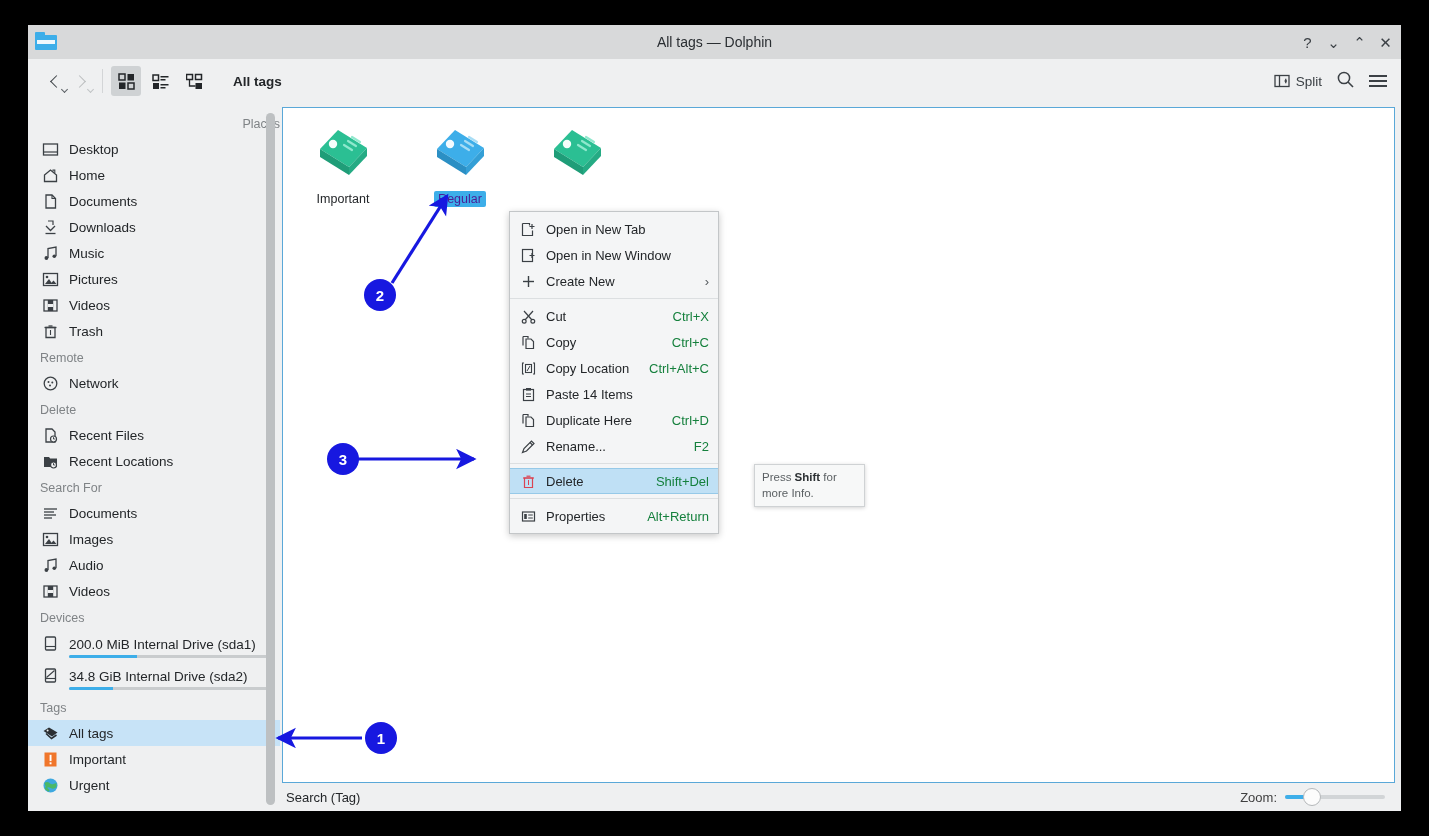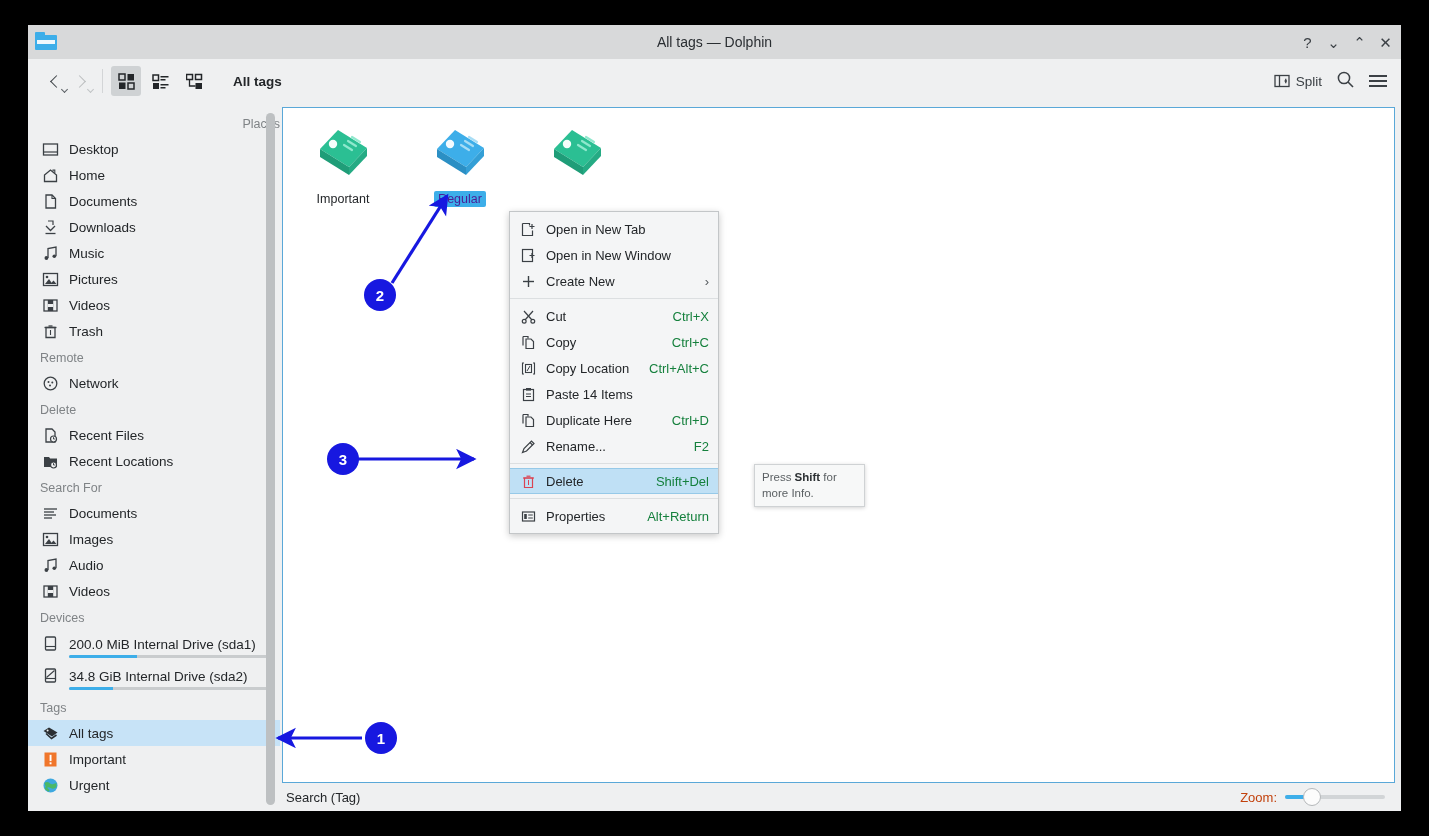--- a/index.html
+++ b/index.html
@@ -105,21 +105,21 @@
     flex:1;background:#fff;border:1px solid #5aa8d8;position:relative;overflow:hidden;
   }
   .icons{display:flex;padding:14px 0 0 20px;gap:37px;}
   .fitem{width:80px;display:flex;flex-direction:column;align-items:center;}
   .flabel{font-size:12.5px;color:#232629;margin-top:7px;padding:1px 4px;border-radius:2px;white-space:nowrap;}
   .flabel.sel{background:#3daee9;color:#4c1d95;}
   .statusbar{
     height:28px;flex:0 0 28px;display:flex;align-items:center;
     padding:0 10px 0 4px;font-size:13px;color:#232629;background:#eff0f1;
   }
-  .zoomwrap{margin-left:auto;display:flex;align-items:center;gap:8px;font-size:13px;color:#c2410c;justify-content:flex-end;}
+  .zoomwrap{margin-left:auto;display:flex;align-items:center;gap:8px;font-size:13px;color:#404040;justify-content:flex-end;}
   .slider{width:100px;height:4px;background:#d2d5d7;border-radius:3px;position:relative;}
   .slider i{position:absolute;left:0;top:0;height:100%;width:24px;background:#3daee9;border-radius:3px;}
   .knob{position:absolute;left:18px;top:-7px;width:18px;height:18px;border-radius:50%;
         background:#fcfcfc;border:1px solid #b5b8ba;}
   
   .ctx{
     position:absolute;left:481px;top:186px;width:210px;
     background:#f4f5f6;border:1px solid #c3c6c8;
     box-shadow:0 2px 7px rgba(0,0,0,.22);
     padding:4px 0;font-size:13px;color:#232629;z-index:40;

